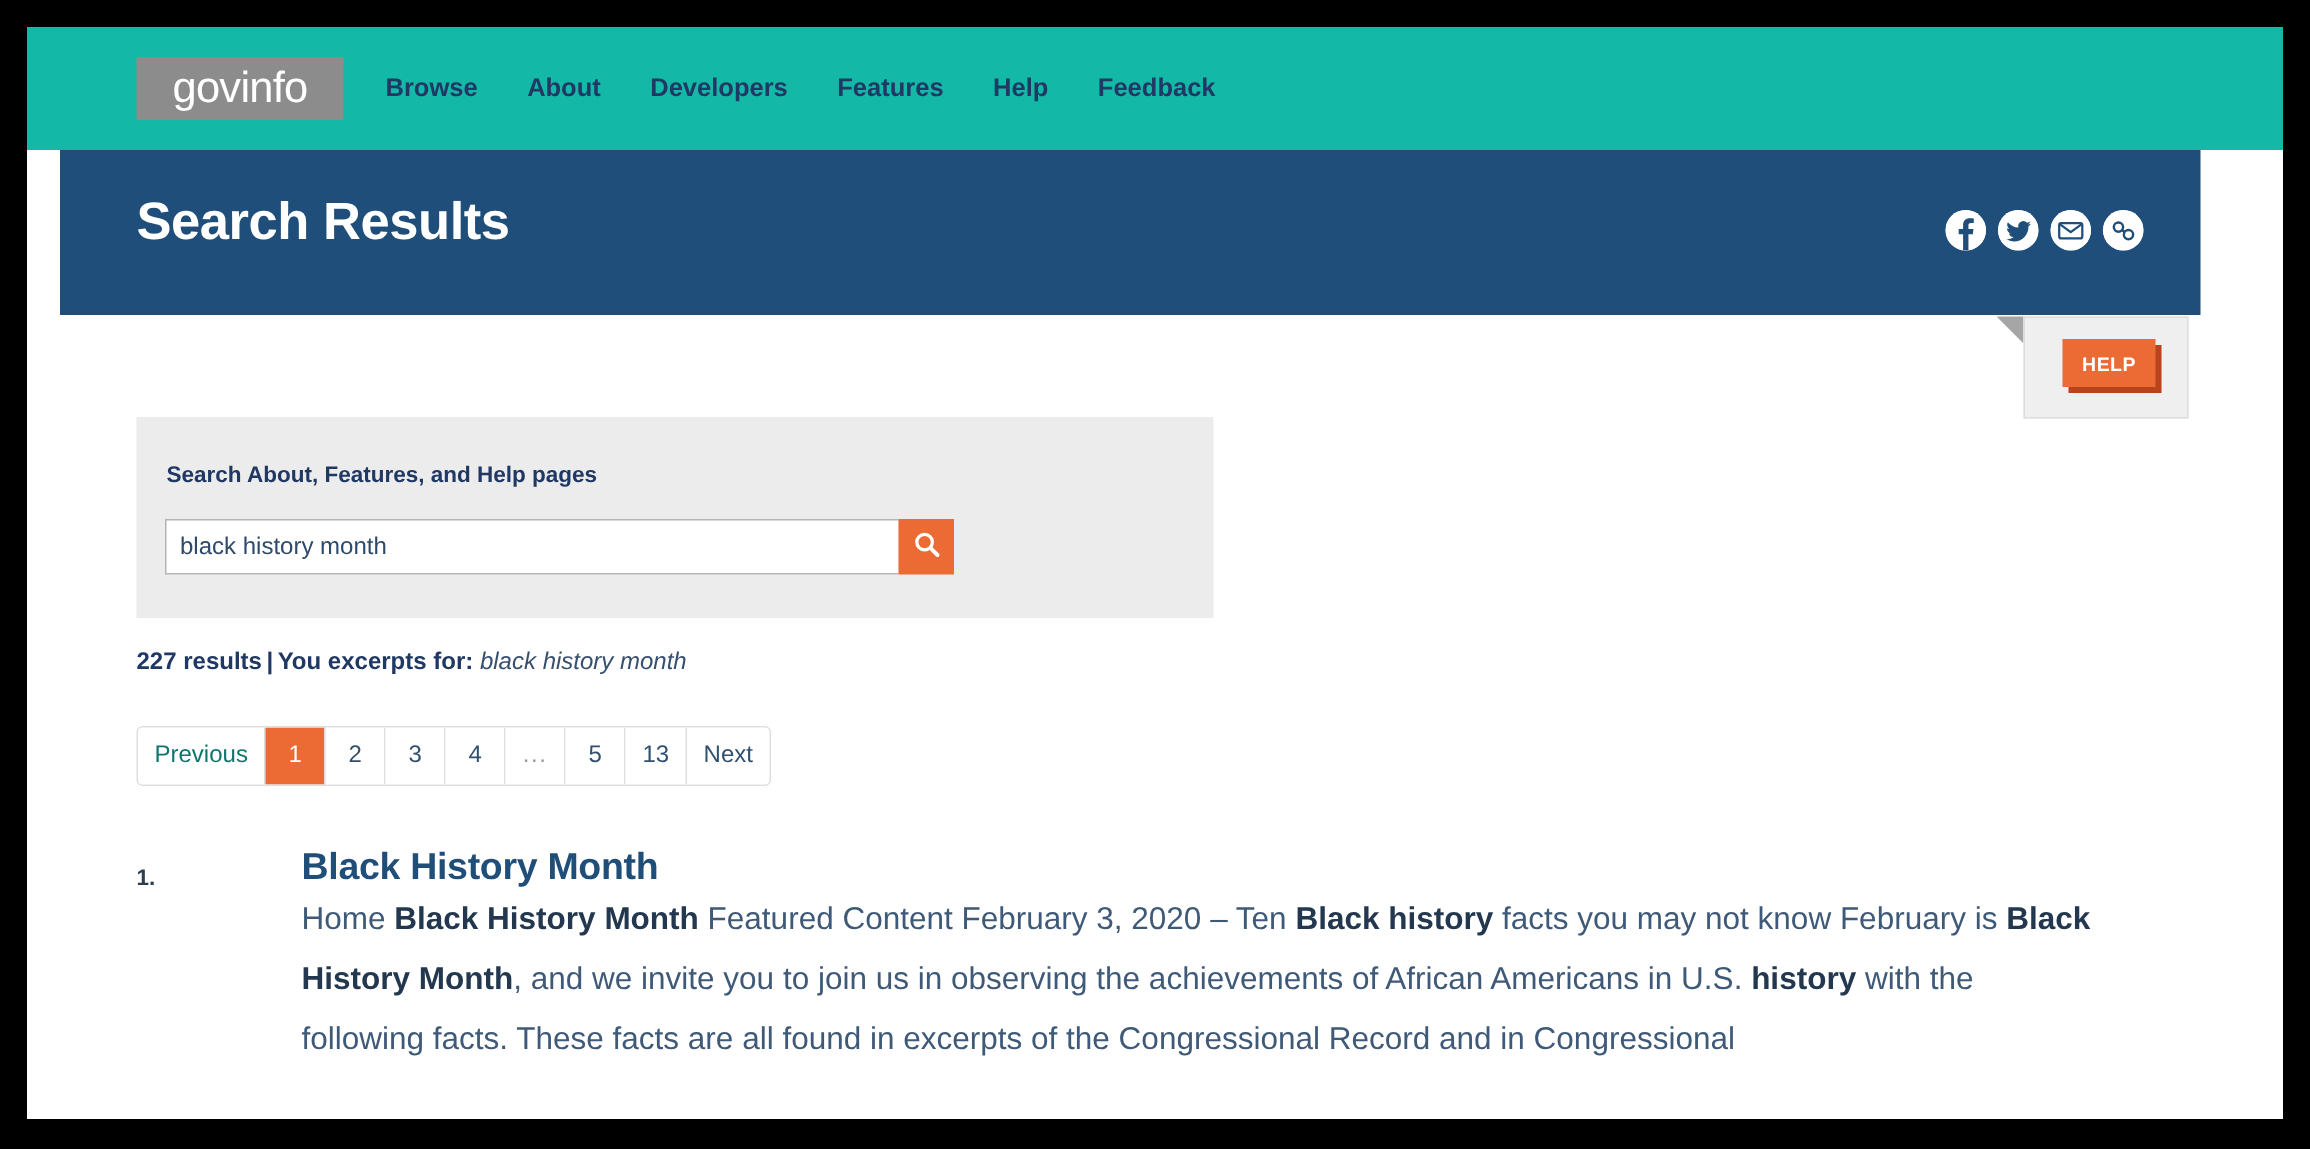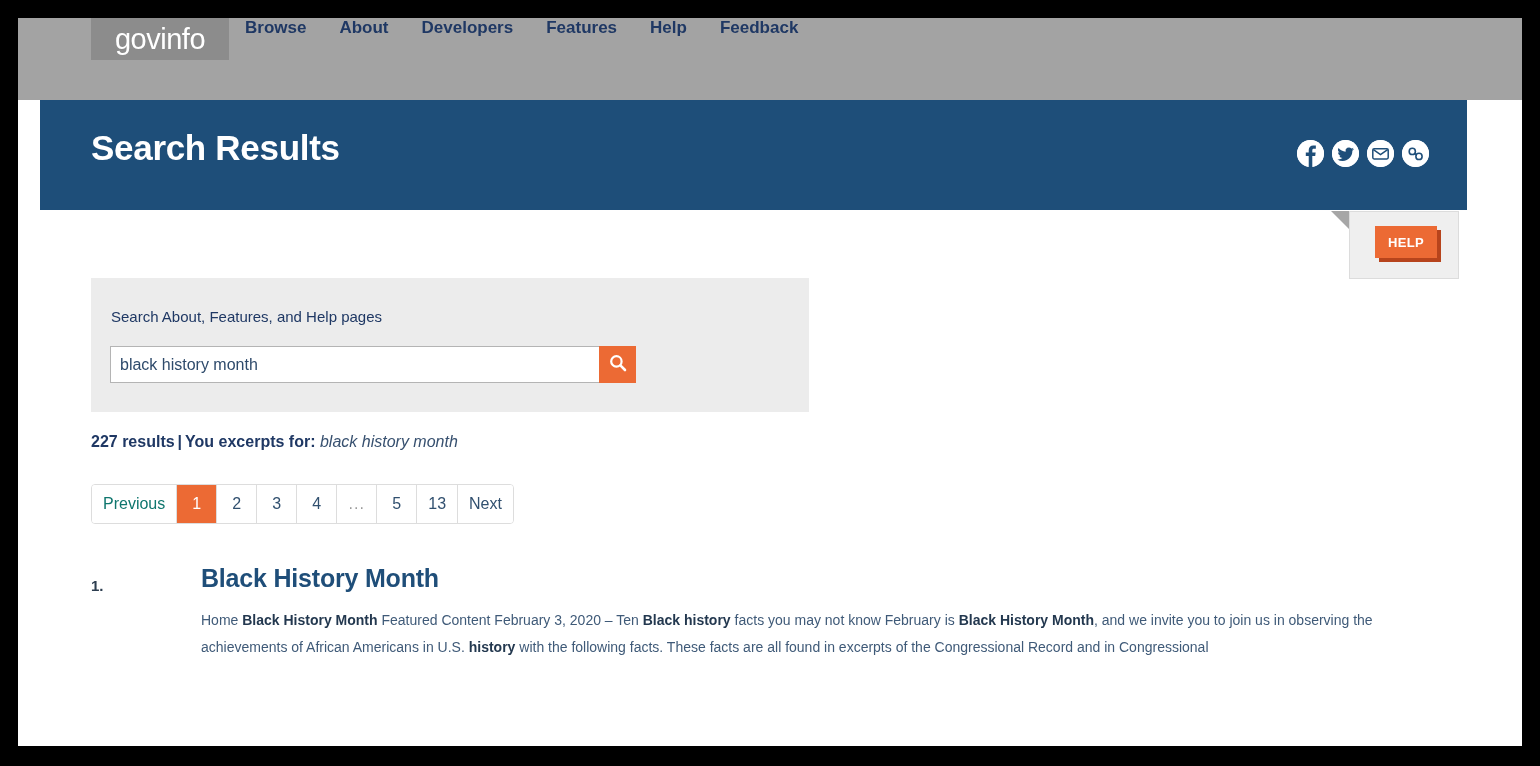--- a/index.html
+++ b/index.html
@@ -22,24 +22,25 @@
     box-shadow: 0 2px 6px rgba(0,0,0,0.35);
     overflow: hidden;
   }
 
   
   .topnav {
     position: absolute;
     left: 0; top: 0;
     width: 100%;
     height: 82px;
-    background: #a3a3a3;
-    display: flex;
-    align-items: flex-start;
+    background: #14b8a6;
+    display: flex;
+    align-items: center;
     padding-left: 73px;
+    gap: 12px;
   }
   .logo {
     width: 138px;
     height: 42px;
     background: #8c8c8c;
     color: #ffffff;
     display: flex;
     align-items: center;
     justify-content: center;
     font-size: 29px;
@@ -154,21 +155,21 @@
     top: 260px;
     width: 718px;
     height: 134px;
     background: #ececec;
   }
   .search-label {
     position: absolute;
     left: 20px;
     top: 30px;
     font-size: 15px;
-    font-weight: 400;
+    font-weight: 700;
     color: #1f3864;
   }
   .search-row {
     position: absolute;
     left: 19px;
     top: 68px;
     display: flex;
   }
   .search-input {
     width: 489px;
@@ -256,22 +257,21 @@
   .result-title {
     font-size: 25px;
     font-weight: 700;
     color: #1f4e79;
     text-decoration: none;
     letter-spacing: -0.2px;
     display: inline-block;
     line-height: 1.2;
   }
   .result-snippet {
-    margin-top: 14px;
-    font-size: 14px;
+    font-size: 21px;
     line-height: 1.9;
     color: #3f5a78;
     max-width: 1200px;
   }
   .result-snippet b { font-weight: 700; color: #23384f; }
 </style>
 </head>
 <body>
 
 <div class="frame">

